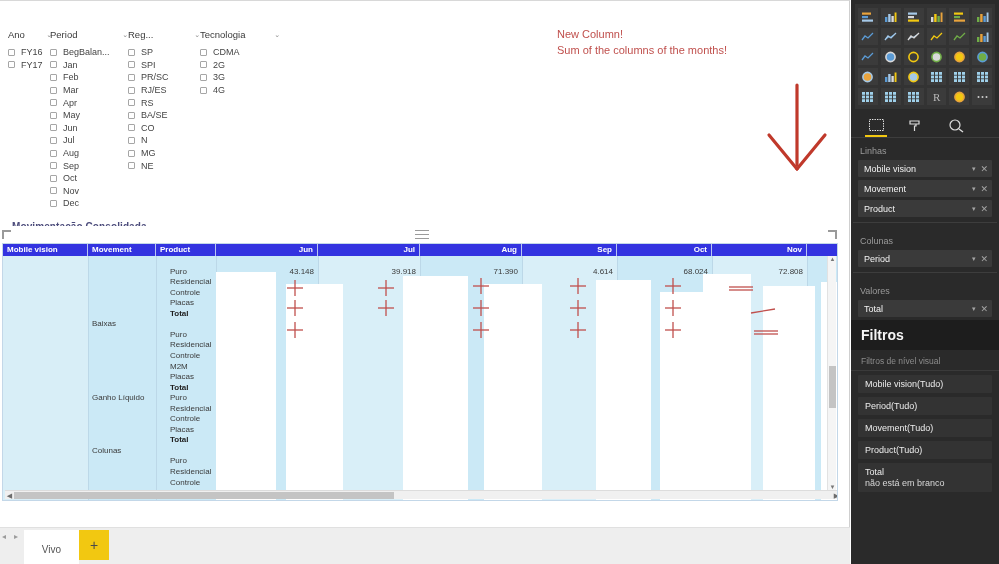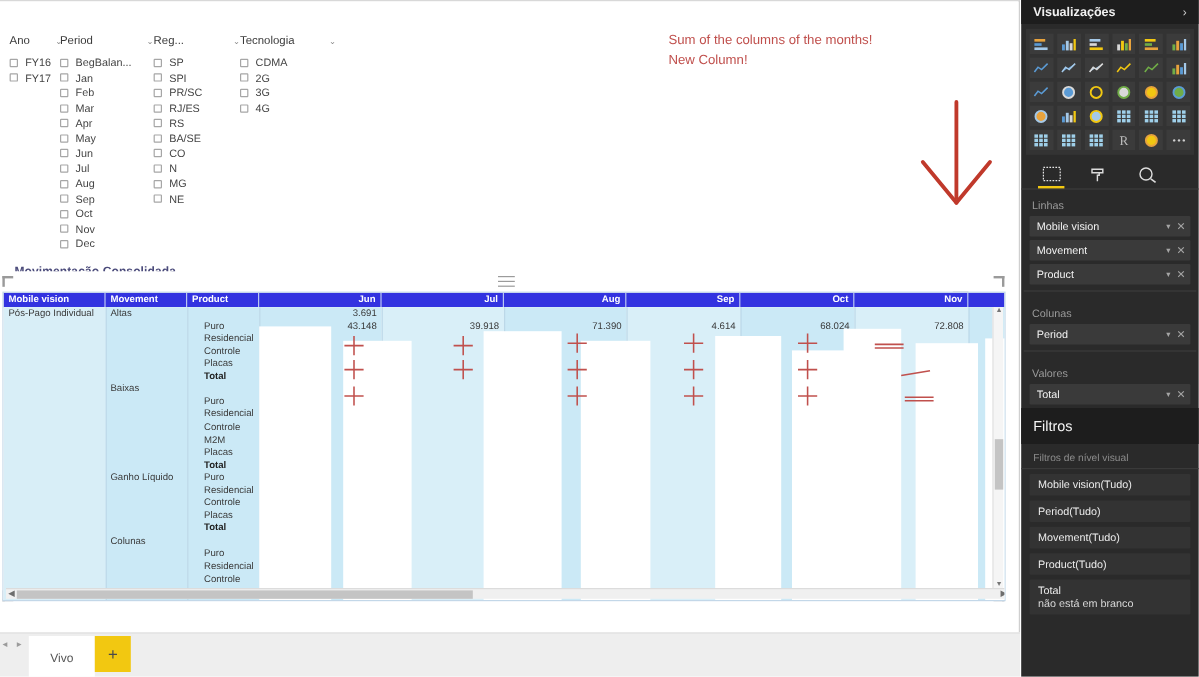--- a/index.html
+++ b/index.html
@@ -180,21 +180,21 @@
     background: #3a3a3a; height: 17px; margin-bottom: 3px; padding: 0 4px 0 6px;
     border-radius: 1px;
   }
   .wellrow .wl { font-size: 9px; color: #f2f2f2; white-space: nowrap; overflow: hidden; }
   .wellrow .wr { display: flex; align-items: center; gap: 5px; }
   .wellrow .cv { font-size: 7px; color: #a5a5a5; }
   .wellrow .xx { font-size: 9px; color: #a5a5a5; }
   .divider { height: 1px; background: #3d3d3d; margin: 5px 2px; }
 
   #filters-head { background: #1d1d1d; padding: 6px 10px; }
-  #filters-head .t { font-size: 12px; font-weight: normal; color: #f5f5f5; }
+  #filters-head .t { font-size: 14px; font-weight: bold; color: #f5f5f5; }
   .filtsub { font-size: 8.5px; color: #8c8c8c; padding: 6px 10px 4px 10px; border-bottom: 1px solid #3a3a3a;}
   .filtrow {
     background: #333333; margin: 4px 7px; padding: 4px 7px;
     font-size: 9px; color: #ececec; border-radius: 1px;
   }
   .filtrow .sub { color: #d8d8d8; display: block; margin-top: 1px; }
 </style>
 </head>
 <body>
 
@@ -347,22 +347,22 @@
             </div>
             <div class="slicer-item">
               <span class="cbox"></span>
               <span class="slicer-label">4G</span>
             </div>
           </div>
         </div>
       </div>
 
     <div id="annot">
+      <div>New Column!</div>
       <div>Sum of the columns of the months!</div>
-      <div>New Column!</div>
     </div>
 
     <svg id="arrow" viewBox="0 0 80 96">
       <line x1="40" y1="2" x2="40" y2="82" stroke="#c0392b" stroke-width="3.2" stroke-linecap="round"></line>
       <line x1="40" y1="86" x2="12" y2="52" stroke="#c0392b" stroke-width="3.2" stroke-linecap="round"></line>
       <line x1="40" y1="86" x2="68" y2="52" stroke="#c0392b" stroke-width="3.2" stroke-linecap="round"></line>
     </svg>
 
     <div id="matrix">
       <div id="matrix-title">Movimentação Consolidada</div>
@@ -409,32 +409,20 @@
             <div class="band" style="left: 804px; width: 95px; background: rgb(203, 233, 246);"></div>
             <div class="sep" style="left: 85px;"></div>
             <div class="sep" style="left: 153px;"></div>
             <div class="sep" style="left: 213px;"></div>
             <div class="sep" style="left: 315px;"></div>
             <div class="sep" style="left: 417px;"></div>
             <div class="sep" style="left: 519px;"></div>
             <div class="sep" style="left: 614px;"></div>
             <div class="sep" style="left: 709px;"></div>
             <div class="sep" style="left: 804px;"></div>
-            <div class="trow" style="top: 0px;">
-              <div class="td" style="width: 85px;">Pós-Pago Individual</div>
-              <div class="td" style="width: 68px;">Altas</div>
-              <div class="td" style="width: 60px;"></div>
-              <div class="td num" style="width: 102px;">3.691</div>
-              <div class="td num" style="width: 102px;"></div>
-              <div class="td num" style="width: 102px;"></div>
-              <div class="td num" style="width: 95px;"></div>
-              <div class="td num" style="width: 95px;"></div>
-              <div class="td num" style="width: 95px;"></div>
-              <div class="td num" style="width: 95px;"></div>
-            </div>
             <div class="trow" style="top: 10.55px;">
               <div class="td" style="width: 85px;"></div>
               <div class="td" style="width: 68px;"></div>
               <div class="td" style="width: 60px; padding-left: 14px;">Puro</div>
               <div class="td num" style="width: 102px;">43.148</div>
               <div class="td num" style="width: 102px;">39.918</div>
               <div class="td num" style="width: 102px;">71.390</div>
               <div class="td num" style="width: 95px;">4.614</div>
               <div class="td num" style="width: 95px;">68.024</div>
               <div class="td num" style="width: 95px;">72.808</div>
@@ -745,24 +733,20 @@
     <div id="pagenav">
       <span>◂</span>
       <span>▸</span>
     </div>
     <div id="tab-vivo">Vivo</div>
     <div id="tab-add">+</div>
   </div>
 
   <div id="rightpane">
 
-    <div class="pane-head">
-      <span class="pane-head-title">Visualizações</span>
-      <span class="pane-head-chev">›</span>
-    </div>
 
     <div id="vizgallery">
         <div class="vizcell">
           <svg width="13" height="12" viewBox="0 0 13 12">
             <rect x="1" y="1.5" width="9" height="2.2" fill="#e8a33d"></rect>
             <rect x="1" y="5" width="6" height="2.2" fill="#5b9bd5"></rect>
             <rect x="1" y="8.5" width="11" height="2.2" fill="#a5c9e8"></rect>
           </svg>
         </div>
         <div class="vizcell">

